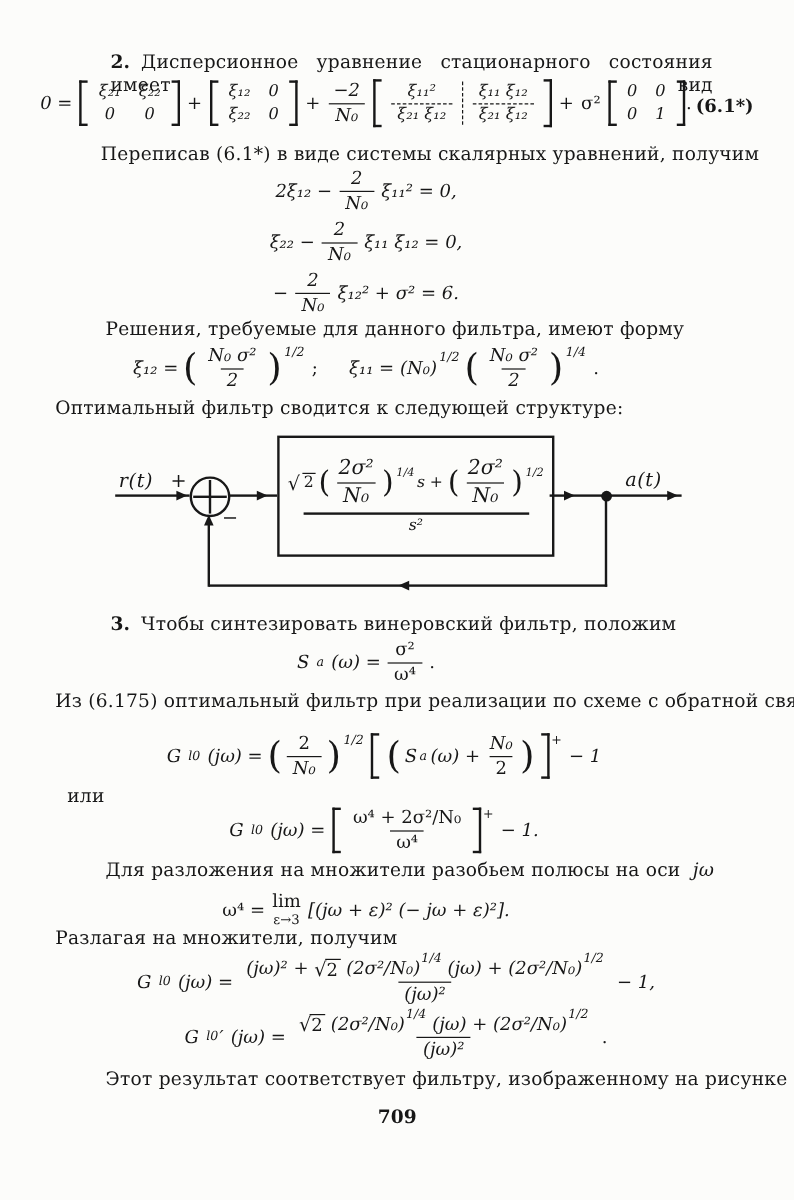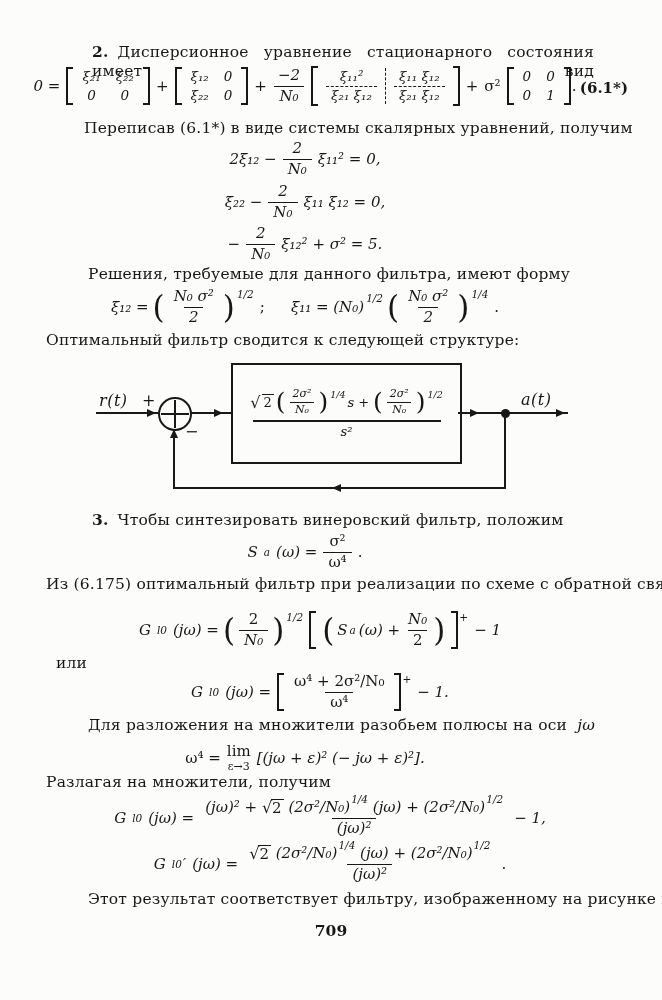--- a/index.html
+++ b/index.html
@@ -47,21 +47,21 @@
   .sumc{position:absolute;left:158px;top:39px;width:30px;height:30px;border:2.4px solid #181818;border-radius:50%;}
   .sumc .h{position:absolute;left:1px;right:1px;top:50%;height:2.2px;margin-top:-1.1px;background:#181818;}
   .sumc .v{position:absolute;top:1px;bottom:1px;left:50%;width:2.2px;margin-left:-1.1px;background:#181818;}
   .fbox{position:absolute;left:231px;top:5px;width:227px;height:97px;border:2.6px solid #181818;
         display:flex;flex-direction:column;align-items:center;justify-content:center;
         font-size:13px;font-style:italic;background:#fcfcfa;}
   .fbox .row{display:flex;align-items:center;}
   .fbox .row>*{margin:0 1px;flex:none;}
   .fbox .bigp{font-size:25px;}
   .fbox .sup{font-size:9.5px;top:-8px;}
-  .fbox .fr{font-size:11px;}
+  .fbox .fr{font-size:17px;}
   .fbox .bar{width:188px;height:2px;background:#181818;margin:4px 0 2px;}
   .node{position:absolute;left:501px;top:51px;width:9px;height:9px;border-radius:50%;background:#181818;}
   .dlabel{position:absolute;font-size:16px;font-style:italic;letter-spacing:.5px;}
   .pagenum{position:absolute;top:921px;left:0;width:662px;text-align:center;font-weight:bold;font-size:15.5px;}
 </style>
 </head>
 <body>
 
 <div class="page">
 
@@ -142,21 +142,21 @@
         <span class="d">N₀</span>
       </span>
     <span>ξ₁₁ ξ₁₂ = 0,</span>
   </div>
   <div class="eq" style="top:224px;left:0;width:610px;height:40px;">
     <span>−</span>
     <span class="fr">
         <span class="n">2</span>
         <span class="d">N₀</span>
       </span>
-    <span>ξ₁₂² + σ² = 5.</span>
+    <span>ξ₁₂² + σ² = 6.</span>
   </div>
 
   <div class="txt" style="top:265px;left:88px;">Решения, требуемые для данного фильтра, имеют форму</div>
 
   <div class="eq" style="top:284px;left:0;width:610px;height:46px;">
     <span>ξ₁₂ =</span>
     <span class="bigp">(</span>
     <span class="fr">
         <span class="n">N₀ σ²</span>
         <span class="d">2</span>

